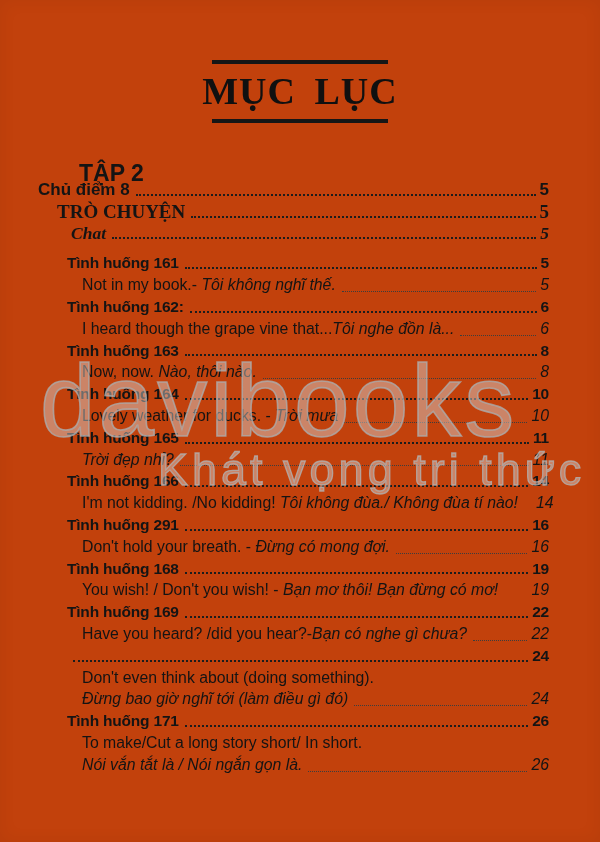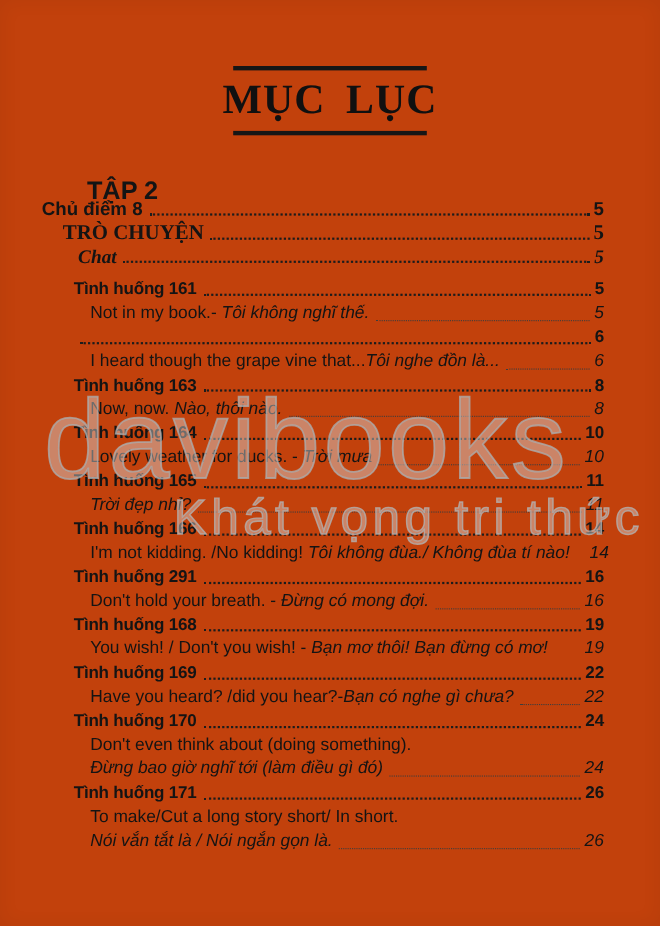--- a/index.html
+++ b/index.html
@@ -89,20 +89,21 @@
         <span class="label">Tình huống 161</span>
         <span class="leader"></span>
         <span class="pagenum">5</span>
       </div>
       <div class="row detail">
         <span class="label"><span>Not in my book.- </span><span class="it">Tôi không nghĩ thế. </span></span>
         <span class="leader"></span>
         <span class="pagenum">5</span>
       </div>
       <div class="row situation">
+        <span class="label">Tình huống 162:</span>
         <span class="leader"></span>
         <span class="pagenum">6</span>
       </div>
       <div class="row detail">
         <span class="label"><span>I heard though the grape vine that...</span><span class="it">Tôi nghe đồn là... </span></span>
         <span class="leader"></span>
         <span class="pagenum">6</span>
       </div>
       <div class="row situation">
         <span class="label">Tình huống 163</span>
@@ -168,21 +169,20 @@
         <span class="label">Tình huống 169</span>
         <span class="leader"></span>
         <span class="pagenum">22</span>
       </div>
       <div class="row detail">
         <span class="label"><span>Have you heard? /did you hear?-</span><span class="it">Bạn có nghe gì chưa?</span></span>
         <span class="leader"></span>
         <span class="pagenum">22</span>
       </div>
       <div class="row situation">
-        <span class="label">Tình huống 170</span>
         <span class="leader"></span>
         <span class="pagenum">24</span>
       </div>
       <div class="row detail">
         <span class="label"><span>Don't even think about (doing something).</span></span>
         <span class="leader hidden"></span>
       </div>
       <div class="row detail">
         <span class="label"><span class="it">Đừng bao giờ nghĩ tới (làm điều gì đó)</span></span>
         <span class="leader"></span>

